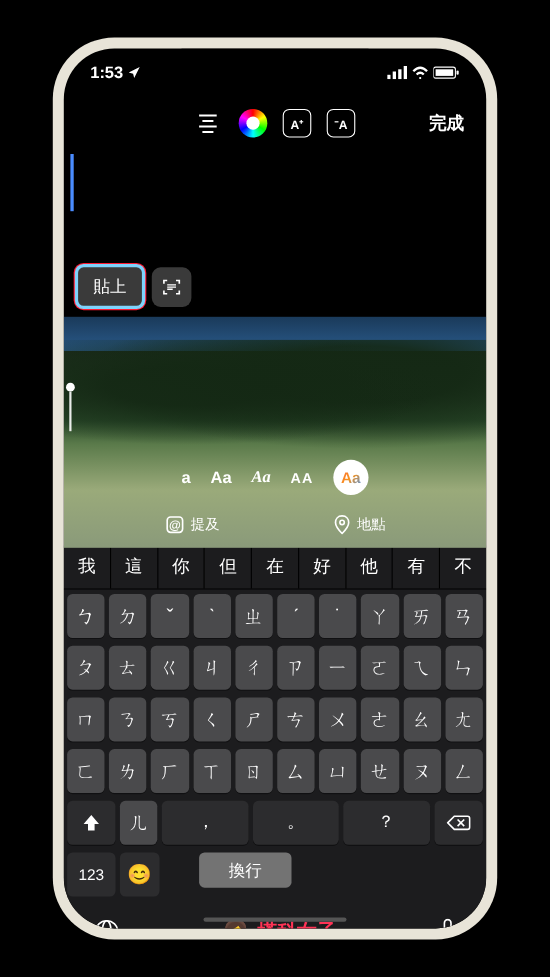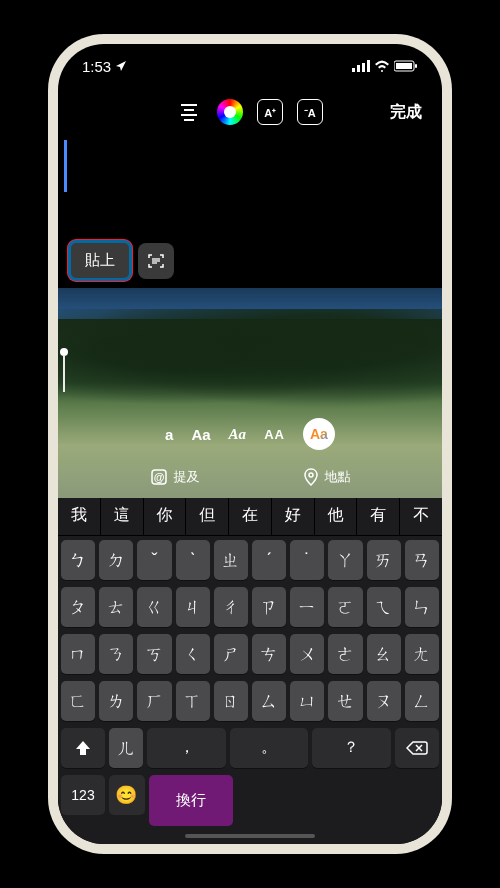--- a/index.html
+++ b/index.html
@@ -40,21 +40,21 @@
   z-index: 100;
 }
 .status-bar {
   height: 44px;
   display: flex;
   justify-content: space-between;
   align-items: center;
   padding: 0 24px;
   color: #fff;
   font-size: 15px;
-  font-weight: 400;
+  font-weight: 700;
 }
 .status-left { display: flex; align-items: center; gap: 4px; }
 .status-right { display: flex; align-items: center; gap: 4px; }
 .top-toolbar {
   height: 48px;
   display: flex;
   align-items: center;
   padding: 0 20px;
   gap: 12px;
 }
@@ -123,21 +123,21 @@
   display: flex;
   gap: 6px;
   align-items: center;
 }
 .paste-btn {
   background: #3a3a3a;
   color: #fff;
   padding: 8px 14px;
   border-radius: 8px;
   font-size: 15px;
-  border: 3px solid #0369a1;
+  border: 3px solid #7dd3fc;
   box-shadow: 0 0 0 1px #ff1a33;
 }
 .scan-btn {
   background: #3a3a3a;
   width: 36px;
   height: 36px;
   border-radius: 8px;
   display: flex;
   align-items: center;
   justify-content: center;
@@ -270,21 +270,21 @@
 .key.wide { flex: 1.3; }
 .key.backspace { flex: 1.3; }
 .bottom-row {
   display: flex;
   gap: 4px;
   margin-bottom: 6px;
 }
 .key-123 { flex: 0 0 44px; height: 40px; background: #2c2c2e; border-radius: 5px; display: flex; align-items: center; justify-content: center; color: #fff; font-size: 14px; }
 .key-emoji { flex: 0 0 36px; height: 40px; background: #2c2c2e; border-radius: 5px; display: flex; align-items: center; justify-content: center; font-size: 18px; }
 .key-space { flex: 1; height: 40px; background: #4a4a4c; border-radius: 5px; display: flex; align-items: center; justify-content: center; color: #fff; font-size: 15px; }
-.key-return { flex: 0 0 84px; height: 51px; background: #701a75; border-radius: 5px; display: flex; align-items: center; justify-content: center; color: #fff; font-size: 15px; }
+.key-return { flex: 0 0 84px; height: 32px; background: #737373; border-radius: 5px; display: flex; align-items: center; justify-content: center; color: #fff; font-size: 15px; margin-left: 32px; }
 .kb-bottom {
   display: flex;
   justify-content: space-between;
   align-items: center;
   padding: 8px 24px 4px;
   height: 48px;
 }
 .globe, .mic { color: #fff; font-size: 22px; }
 .watermark {
   display: flex;

